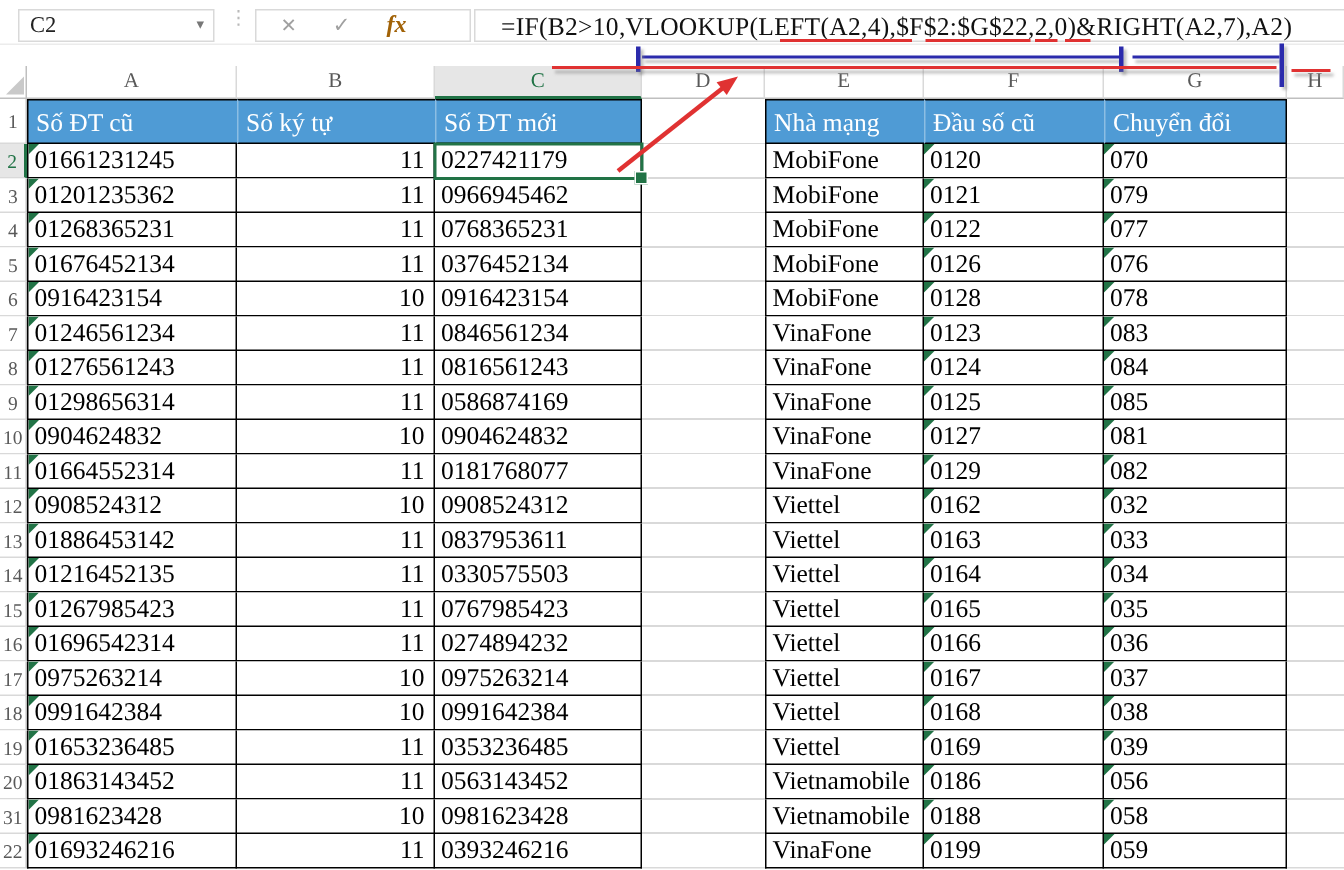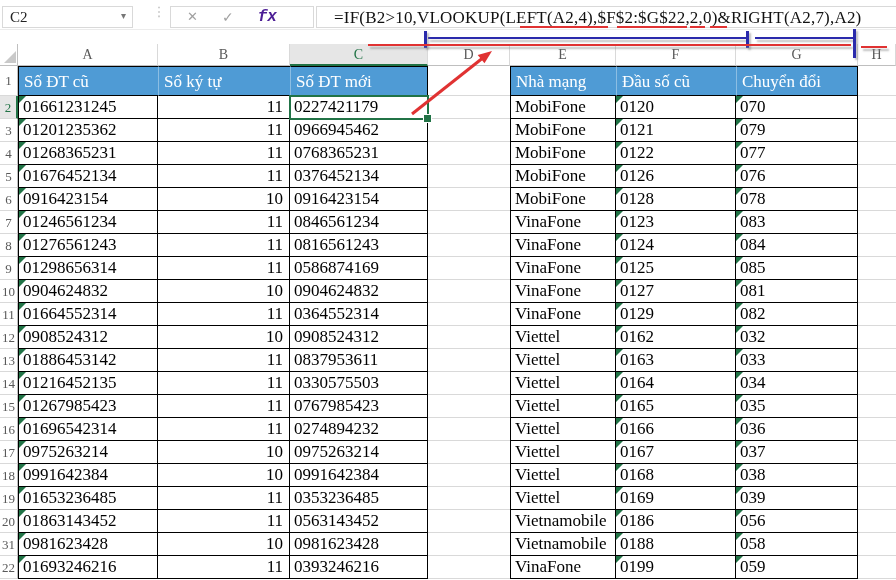--- a/index.html
+++ b/index.html
@@ -1,29 +1,29 @@
 <!DOCTYPE html>
 <html style="--ann-red: #E03232; --ann-blue: #2B2BAC; --sel-green: #217346; --flag-green: #217346;"><head>
 <meta charset="utf-8">
 <style>
   html,body{margin:0;padding:0;background:#fff;}
   .stage{position:relative;width:896px;height:580px;background:#fff;overflow:hidden;
          font-family:"Liberation Serif", serif; -webkit-font-smoothing:antialiased;}
   .abs{position:absolute;box-sizing:border-box;}
   
-  .namebox{left:2px;top:6px;width:131px;height:22px;border:1px solid #d9d9d9;
+  .namebox{left:12px;top:6px;width:131px;height:22px;border:1px solid #d9d9d9;
            font-size:15px;color:#222;padding:2px 4px 0 7px;}
   .namebox .dd{position:absolute;right:6px;top:3px;font-size:10px;color:#777;}
   .dots{left:152px;top:7px;width:14px;height:20px;color:#b9b9b9;font-size:13px;
         letter-spacing:0;line-height:10px;text-align:center;}
   .fbtns{left:170px;top:6px;width:144px;height:22px;border:1px solid #d9d9d9;
          display:flex;align-items:center;}
   .fbtns .xbtn{margin-left:16px;color:#a0a0a0;font-size:13px;}
   .fbtns .vbtn{margin-left:24px;color:#a0a0a0;font-size:14px;}
-  .fbtns .fxbtn{margin-left:24px;color:#4c1d95;font-style:italic;font-size:16px;font-weight:bold;font-family:Liberation Mono, monospace;}
+  .fbtns .fxbtn{margin-left:24px;color:#a16207;font-style:italic;font-size:16px;font-weight:bold;}
   .finput{left:316px;top:6px;width:580px;height:22px;border:1px solid #d9d9d9;border-right:none;
           font-size:17px;letter-spacing:0.2px;color:#111;padding:1px 0 0 17px;white-space:nowrap;}
   .fbar-bottom{left:0;top:29px;width:896px;height:1px;background:#ececec;}
   
   .ann-red{background:var(--ann-red);height:2px;box-shadow:2px 3px 2px rgba(140,140,140,0.55);}
   .ann-blue{background:var(--ann-blue);height:2px;box-shadow:2px 3px 2px rgba(140,140,140,0.55);}
   .ann-blue-bar{background:var(--ann-blue);width:3px;box-shadow:2px 2px 2px rgba(140,140,140,0.55);}
   .u-red{background:var(--ann-red);height:2px;}
   
   .sel{border:2px solid var(--sel-green);z-index:50;pointer-events:none;}
@@ -115,21 +115,21 @@
       <div class="abs" style="left: 158px; top: 234px; width: 132px; height: 23px; background: rgb(255, 255, 255); color: rgb(0, 0, 0); font: 17px / 22px &quot;Liberation Serif&quot;, serif; text-align: right; padding-left: 4px; padding-right: 6px; border-left: none; border-right: 1px solid rgb(0, 0, 0); border-bottom: 1px solid rgb(0, 0, 0); overflow: hidden;">11</div>
       <div class="abs" style="left: 290px; top: 234px; width: 138px; height: 23px; background: rgb(255, 255, 255); color: rgb(0, 0, 0); font: 17px / 22px &quot;Liberation Serif&quot;, serif; text-align: left; padding-left: 4px; padding-right: 6px; border-left: none; border-right: 1px solid rgb(0, 0, 0); border-bottom: 1px solid rgb(0, 0, 0); overflow: hidden;">0816561243</div>
       <div class="abs" style="left: 18px; top: 257px; width: 140px; height: 23px; background: rgb(255, 255, 255); color: rgb(0, 0, 0); font: 17px / 22px &quot;Liberation Serif&quot;, serif; text-align: left; padding-left: 4px; padding-right: 6px; border-left: 1px solid rgb(0, 0, 0); border-right: 1px solid rgb(0, 0, 0); border-bottom: 1px solid rgb(0, 0, 0); overflow: hidden;">01298656314<span class="flag"></span></div>
       <div class="abs" style="left: 158px; top: 257px; width: 132px; height: 23px; background: rgb(255, 255, 255); color: rgb(0, 0, 0); font: 17px / 22px &quot;Liberation Serif&quot;, serif; text-align: right; padding-left: 4px; padding-right: 6px; border-left: none; border-right: 1px solid rgb(0, 0, 0); border-bottom: 1px solid rgb(0, 0, 0); overflow: hidden;">11</div>
       <div class="abs" style="left: 290px; top: 257px; width: 138px; height: 23px; background: rgb(255, 255, 255); color: rgb(0, 0, 0); font: 17px / 22px &quot;Liberation Serif&quot;, serif; text-align: left; padding-left: 4px; padding-right: 6px; border-left: none; border-right: 1px solid rgb(0, 0, 0); border-bottom: 1px solid rgb(0, 0, 0); overflow: hidden;">0586874169</div>
       <div class="abs" style="left: 18px; top: 280px; width: 140px; height: 23px; background: rgb(255, 255, 255); color: rgb(0, 0, 0); font: 17px / 22px &quot;Liberation Serif&quot;, serif; text-align: left; padding-left: 4px; padding-right: 6px; border-left: 1px solid rgb(0, 0, 0); border-right: 1px solid rgb(0, 0, 0); border-bottom: 1px solid rgb(0, 0, 0); overflow: hidden;">0904624832<span class="flag"></span></div>
       <div class="abs" style="left: 158px; top: 280px; width: 132px; height: 23px; background: rgb(255, 255, 255); color: rgb(0, 0, 0); font: 17px / 22px &quot;Liberation Serif&quot;, serif; text-align: right; padding-left: 4px; padding-right: 6px; border-left: none; border-right: 1px solid rgb(0, 0, 0); border-bottom: 1px solid rgb(0, 0, 0); overflow: hidden;">10</div>
       <div class="abs" style="left: 290px; top: 280px; width: 138px; height: 23px; background: rgb(255, 255, 255); color: rgb(0, 0, 0); font: 17px / 22px &quot;Liberation Serif&quot;, serif; text-align: left; padding-left: 4px; padding-right: 6px; border-left: none; border-right: 1px solid rgb(0, 0, 0); border-bottom: 1px solid rgb(0, 0, 0); overflow: hidden;">0904624832</div>
       <div class="abs" style="left: 18px; top: 303px; width: 140px; height: 23px; background: rgb(255, 255, 255); color: rgb(0, 0, 0); font: 17px / 22px &quot;Liberation Serif&quot;, serif; text-align: left; padding-left: 4px; padding-right: 6px; border-left: 1px solid rgb(0, 0, 0); border-right: 1px solid rgb(0, 0, 0); border-bottom: 1px solid rgb(0, 0, 0); overflow: hidden;">01664552314<span class="flag"></span></div>
       <div class="abs" style="left: 158px; top: 303px; width: 132px; height: 23px; background: rgb(255, 255, 255); color: rgb(0, 0, 0); font: 17px / 22px &quot;Liberation Serif&quot;, serif; text-align: right; padding-left: 4px; padding-right: 6px; border-left: none; border-right: 1px solid rgb(0, 0, 0); border-bottom: 1px solid rgb(0, 0, 0); overflow: hidden;">11</div>
-      <div class="abs" style="left: 290px; top: 303px; width: 138px; height: 23px; background: rgb(255, 255, 255); color: rgb(0, 0, 0); font: 17px / 22px &quot;Liberation Serif&quot;, serif; text-align: left; padding-left: 4px; padding-right: 6px; border-left: none; border-right: 1px solid rgb(0, 0, 0); border-bottom: 1px solid rgb(0, 0, 0); overflow: hidden;">0364552314</div>
+      <div class="abs" style="left: 290px; top: 303px; width: 138px; height: 23px; background: rgb(255, 255, 255); color: rgb(0, 0, 0); font: 17px / 22px &quot;Liberation Serif&quot;, serif; text-align: left; padding-left: 4px; padding-right: 6px; border-left: none; border-right: 1px solid rgb(0, 0, 0); border-bottom: 1px solid rgb(0, 0, 0); overflow: hidden;">0181768077</div>
       <div class="abs" style="left: 18px; top: 326px; width: 140px; height: 23px; background: rgb(255, 255, 255); color: rgb(0, 0, 0); font: 17px / 22px &quot;Liberation Serif&quot;, serif; text-align: left; padding-left: 4px; padding-right: 6px; border-left: 1px solid rgb(0, 0, 0); border-right: 1px solid rgb(0, 0, 0); border-bottom: 1px solid rgb(0, 0, 0); overflow: hidden;">0908524312<span class="flag"></span></div>
       <div class="abs" style="left: 158px; top: 326px; width: 132px; height: 23px; background: rgb(255, 255, 255); color: rgb(0, 0, 0); font: 17px / 22px &quot;Liberation Serif&quot;, serif; text-align: right; padding-left: 4px; padding-right: 6px; border-left: none; border-right: 1px solid rgb(0, 0, 0); border-bottom: 1px solid rgb(0, 0, 0); overflow: hidden;">10</div>
       <div class="abs" style="left: 290px; top: 326px; width: 138px; height: 23px; background: rgb(255, 255, 255); color: rgb(0, 0, 0); font: 17px / 22px &quot;Liberation Serif&quot;, serif; text-align: left; padding-left: 4px; padding-right: 6px; border-left: none; border-right: 1px solid rgb(0, 0, 0); border-bottom: 1px solid rgb(0, 0, 0); overflow: hidden;">0908524312</div>
       <div class="abs" style="left: 18px; top: 349px; width: 140px; height: 23px; background: rgb(255, 255, 255); color: rgb(0, 0, 0); font: 17px / 22px &quot;Liberation Serif&quot;, serif; text-align: left; padding-left: 4px; padding-right: 6px; border-left: 1px solid rgb(0, 0, 0); border-right: 1px solid rgb(0, 0, 0); border-bottom: 1px solid rgb(0, 0, 0); overflow: hidden;">01886453142<span class="flag"></span></div>
       <div class="abs" style="left: 158px; top: 349px; width: 132px; height: 23px; background: rgb(255, 255, 255); color: rgb(0, 0, 0); font: 17px / 22px &quot;Liberation Serif&quot;, serif; text-align: right; padding-left: 4px; padding-right: 6px; border-left: none; border-right: 1px solid rgb(0, 0, 0); border-bottom: 1px solid rgb(0, 0, 0); overflow: hidden;">11</div>
       <div class="abs" style="left: 290px; top: 349px; width: 138px; height: 23px; background: rgb(255, 255, 255); color: rgb(0, 0, 0); font: 17px / 22px &quot;Liberation Serif&quot;, serif; text-align: left; padding-left: 4px; padding-right: 6px; border-left: none; border-right: 1px solid rgb(0, 0, 0); border-bottom: 1px solid rgb(0, 0, 0); overflow: hidden;">0837953611</div>
       <div class="abs" style="left: 18px; top: 372px; width: 140px; height: 23px; background: rgb(255, 255, 255); color: rgb(0, 0, 0); font: 17px / 22px &quot;Liberation Serif&quot;, serif; text-align: left; padding-left: 4px; padding-right: 6px; border-left: 1px solid rgb(0, 0, 0); border-right: 1px solid rgb(0, 0, 0); border-bottom: 1px solid rgb(0, 0, 0); overflow: hidden;">01216452135<span class="flag"></span></div>
       <div class="abs" style="left: 158px; top: 372px; width: 132px; height: 23px; background: rgb(255, 255, 255); color: rgb(0, 0, 0); font: 17px / 22px &quot;Liberation Serif&quot;, serif; text-align: right; padding-left: 4px; padding-right: 6px; border-left: none; border-right: 1px solid rgb(0, 0, 0); border-bottom: 1px solid rgb(0, 0, 0); overflow: hidden;">11</div>
       <div class="abs" style="left: 290px; top: 372px; width: 138px; height: 23px; background: rgb(255, 255, 255); color: rgb(0, 0, 0); font: 17px / 22px &quot;Liberation Serif&quot;, serif; text-align: left; padding-left: 4px; padding-right: 6px; border-left: none; border-right: 1px solid rgb(0, 0, 0); border-bottom: 1px solid rgb(0, 0, 0); overflow: hidden;">0330575503</div>
       <div class="abs" style="left: 18px; top: 395px; width: 140px; height: 23px; background: rgb(255, 255, 255); color: rgb(0, 0, 0); font: 17px / 22px &quot;Liberation Serif&quot;, serif; text-align: left; padding-left: 4px; padding-right: 6px; border-left: 1px solid rgb(0, 0, 0); border-right: 1px solid rgb(0, 0, 0); border-bottom: 1px solid rgb(0, 0, 0); overflow: hidden;">01267985423<span class="flag"></span></div>

